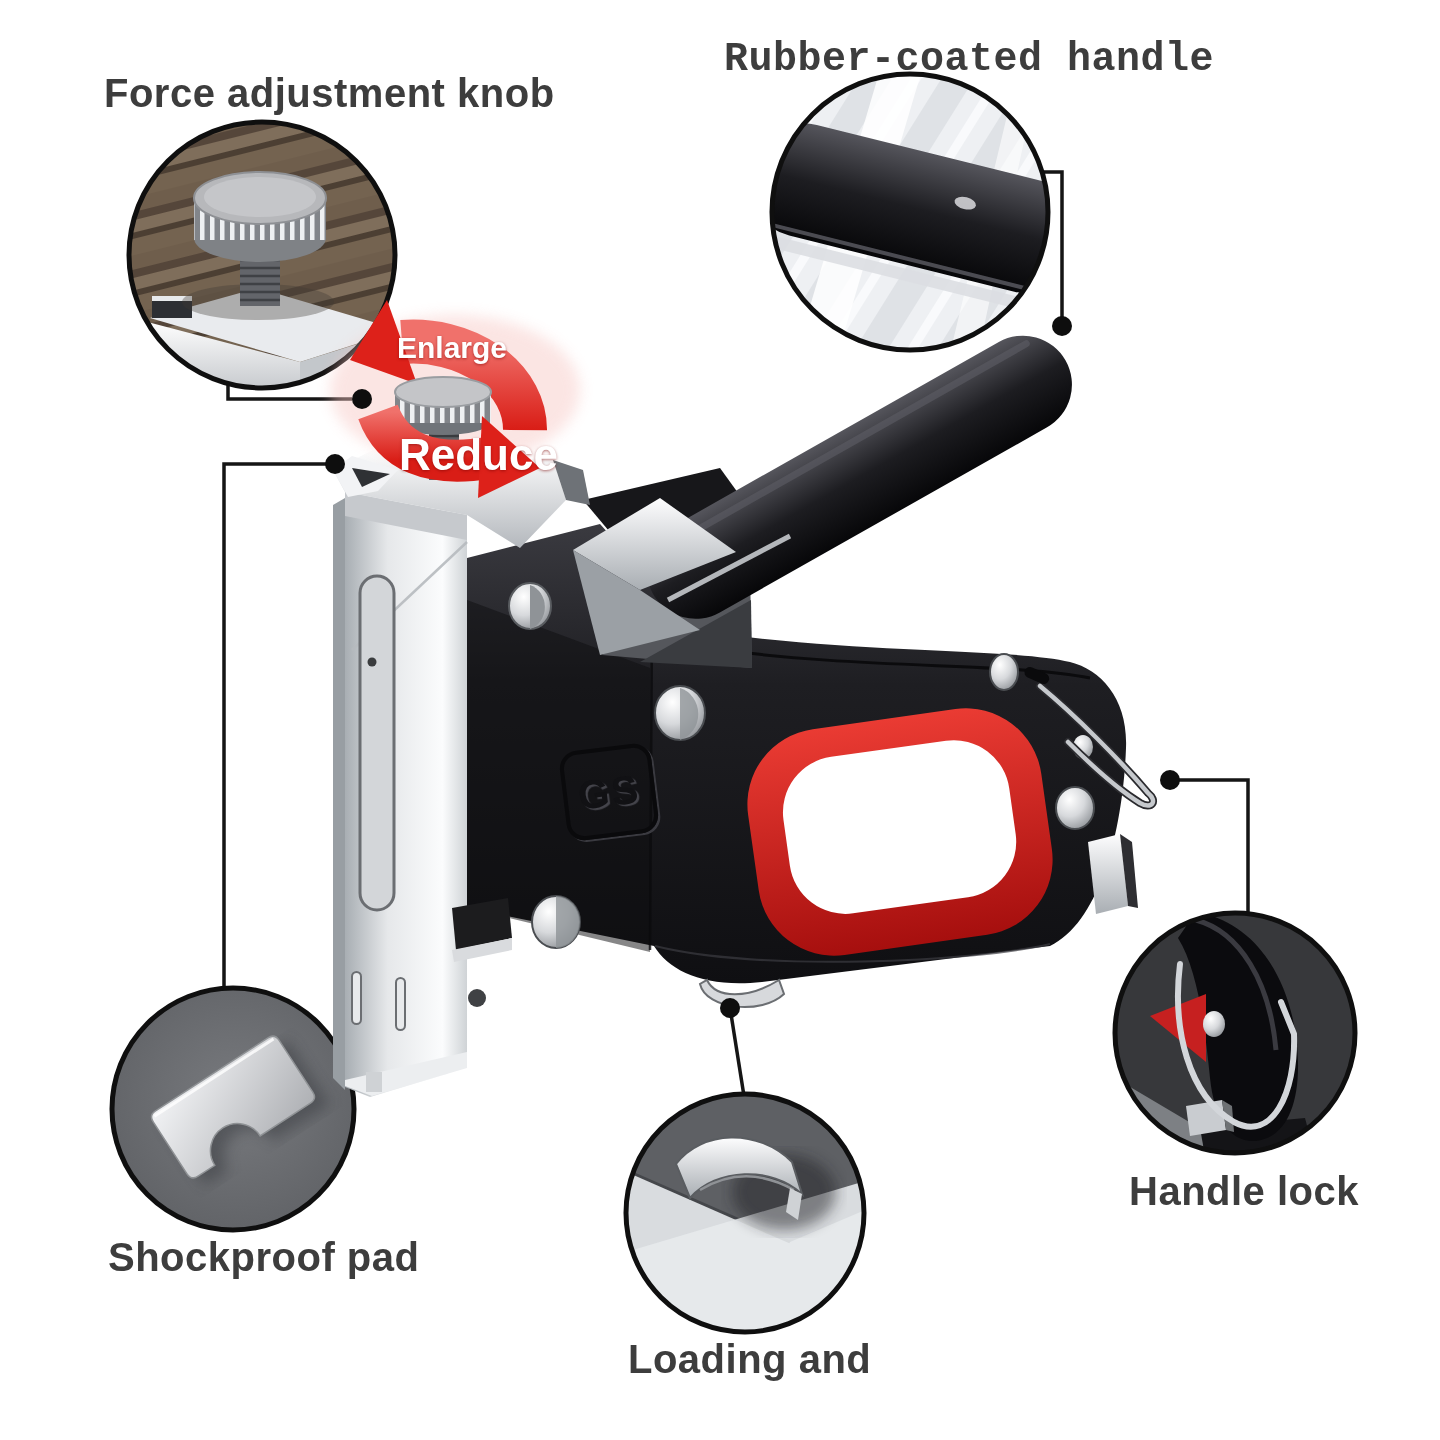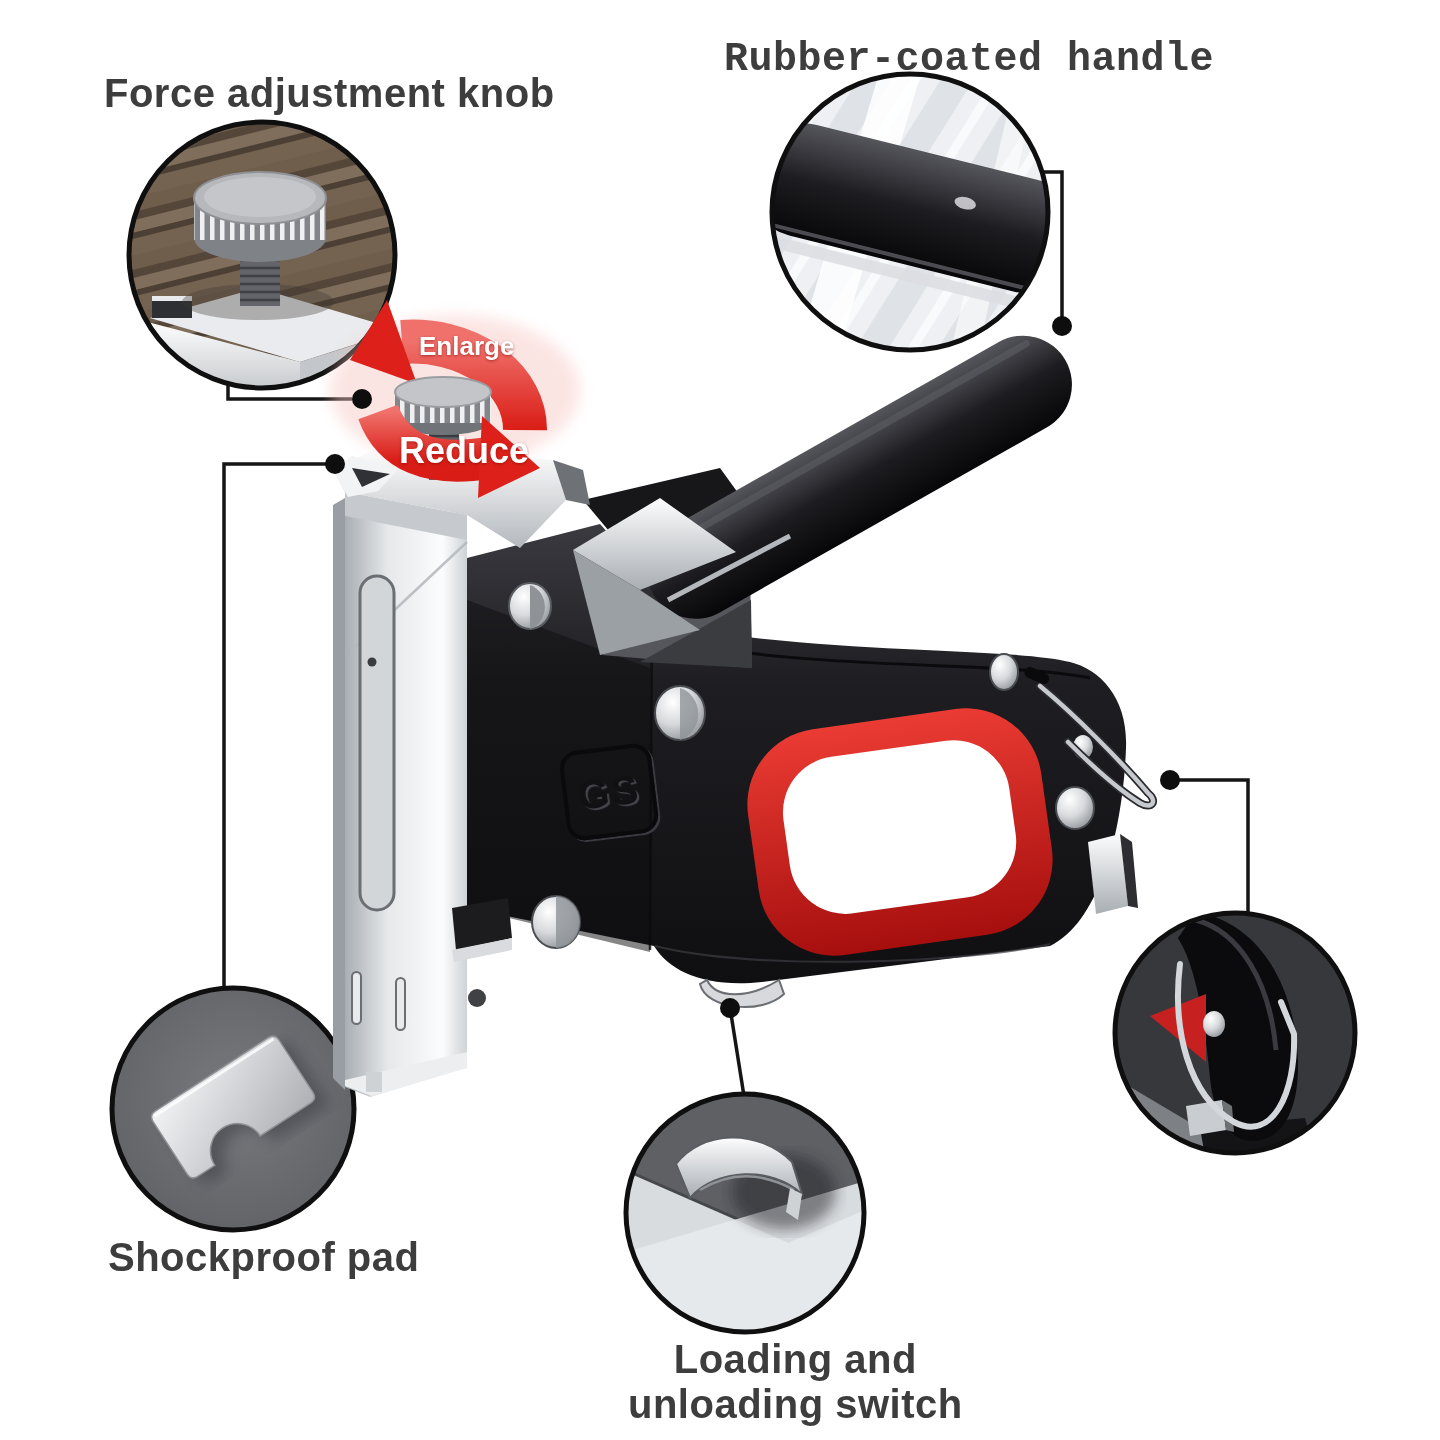--- a/index.html
+++ b/index.html
@@ -3,22 +3,22 @@
 <meta charset="utf-8">
 <style>
   html,body{margin:0;padding:0;background:#fff;}
   #stage{position:relative;width:1440px;height:1428px;background:#fff;overflow:hidden;
          font-family:"Liberation Sans", sans-serif;}
   #art{position:absolute;left:0;top:0;width:1440px;height:1440px;}
   .callout-label{position:absolute;font-weight:bold;font-size:40px;color:#3d3d3d;
                  white-space:nowrap;letter-spacing:0.5px;}
   .arrow-label{position:absolute;font-weight:bold;color:#ffffff;white-space:nowrap;
                text-shadow:0 1px 3px rgba(120,0,0,.55);}
-  #enlarge-label{left:419px;top:331px;font-size:26px;}
-  #reduce-label{left:399px;top:430px;font-size:36px;text-align:right;}
+  #enlarge-label{left:397px;top:331px;font-size:30px;}
+  #reduce-label{left:399px;top:430px;font-size:44px;text-align:right;}
   #label-force{left:104px;top:71px;}
   #label-rubber{left:724px;top:37px;font-family:Liberation Mono, monospace;}
   #label-shockproof{left:108px;top:1235px;}
   #label-loading{left:628px;top:1337px;line-height:45px;text-align:center;}
   #label-handlelock{left:1129px;top:1169px;}
   #gs-badge{position:absolute;left:563px;top:747px;width:84px;height:82px;
             border:4px solid #0a0a0c;border-radius:18px;box-shadow:2px 2px 0 #3a3a40;
             transform:rotate(-7deg);display:flex;align-items:center;justify-content:center;
             font-weight:bold;font-size:40px;color:#111114;letter-spacing:2px;
             text-shadow:2px 2px 1px #45454c;}
@@ -325,21 +325,21 @@
     <circle cx="730" cy="1008" r="10"></circle>
     <circle cx="1170" cy="780" r="10"></circle>
   </g>
 </svg>
 
 <div class="callout-label" id="label-force">Force adjustment knob</div>
 <div class="callout-label" id="label-rubber">Rubber-coated handle</div>
 <div class="callout-label" id="label-shockproof">Shockproof pad</div>
 <div class="callout-label" id="label-loading">
   <div>Loading and</div>
-  <div>unloading switch</div>
 </div>
+<div class="callout-label" id="label-handlelock">Handle lock</div>
 
 <div class="arrow-label" id="enlarge-label">Enlarge</div>
 <div class="arrow-label" id="reduce-label">Reduce</div>
 
 <div id="gs-badge">GS</div>
 
 </div>
 
 </body></html>

